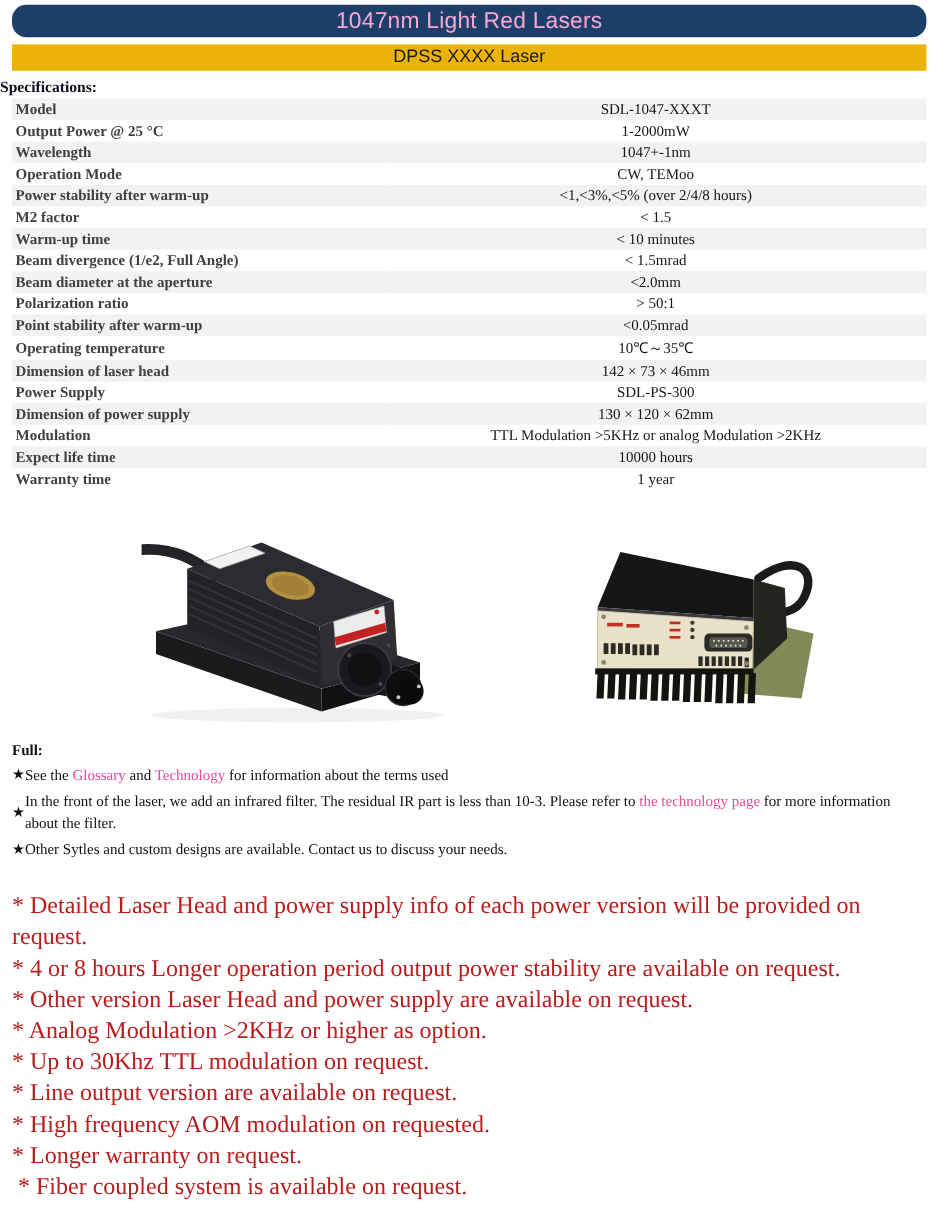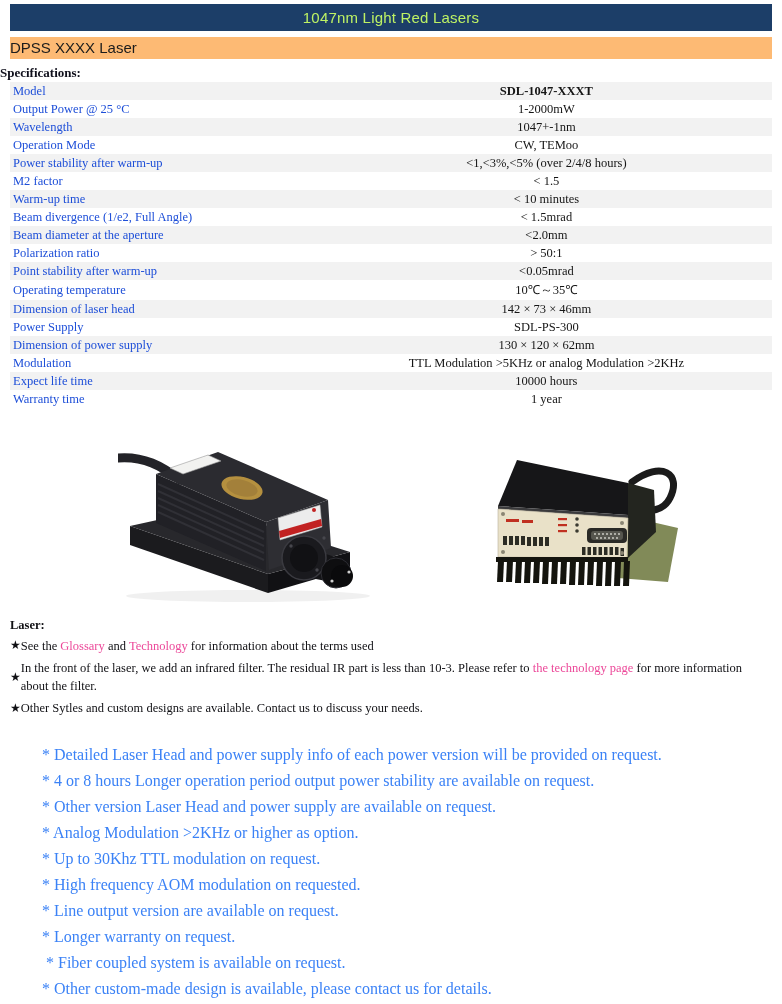--- a/index.html
+++ b/index.html
@@ -5,59 +5,59 @@
   html,body { margin:0; padding:0; }
   body {
     width:782px; height:1004px; overflow:hidden;
     background:#ffffff;
     font-family:"Liberation Serif", serif;
     color:#111;
   }
   
   .banner {
     margin:4px 10px 0; height:27px;
-    background:#1C3E68; color:#bef264;
+    background:#1C3E68; color:#f9a8d4;
     font-family:"Liberation Sans", sans-serif;
-    font-size:15px; line-height:27px; text-align:center;
+    font-size:19px; line-height:27px; text-align:center;
     letter-spacing:.2px;
+    border-radius:12px;
   }
   .subband {
     margin:6px 10px 0; height:22px;
-    background:#fdba74; color:#1c1c1c;
+    background:#eab308; color:#1c1c1c;
     font-family:"Liberation Sans", sans-serif;
-    font-size:15px; line-height:22px; text-align:left;
+    font-size:15px; line-height:22px; text-align:center;
   }
   
   .spec-heading {
     margin:6px 0 1px; font-size:13px; font-weight:bold; color:#10101c;
   }
   table.specs { border-collapse:collapse; width:762px; margin:0 10px; table-layout:fixed; }
   table.specs td { font-size:12.5px; padding:1px 3px; height:16px; vertical-align:middle; }
   table.specs tr.alt { background:#F2F2F2; }
-  td.spec-label { font-weight:normal; width:40%; color:#1d4ed8; }
+  td.spec-label { font-weight:bold; width:40%; color:#404040; }
   td.spec-value { text-align:center; color:#151515; }
-  td.spec-value.bold { font-weight:bold; }
+  td.spec-value.bold { font-weight:normal; }
   
   .photos {
     display:flex; align-items:center;
     margin:18px 0 0 118px; gap:72px; height:182px;
   }
   .photo { display:block; }
   
   .note { margin:10px 10px 0; font-size:12.5px; color:#101014; }
   .note-heading { font-weight:bold; }
   .note-line { margin-top:4px; display:flex; align-items:center; line-height:1.45; }
   .star { flex:0 0 auto; font-size:12px; }
   a.link { color:#ec4899; text-decoration:none; cursor:pointer; }
   
   .bullets { margin:24px 10px 0; }
   .bullet {
-    font-size:16px; color:#3b82f6; line-height:26px;
+    font-size:20px; color:#b91c1c; line-height:26px;
     white-space:pre-wrap;
-    margin-left:32px;
   }
 </style>
 </head>
 <body>
 
 <div class="banner">1047nm Light Red Lasers</div>
 <div class="subband">DPSS XXXX Laser</div>
 
 <div class="spec-heading">Specifications:</div>
 <table class="specs">
@@ -273,21 +273,21 @@
       <polygon points="118,131 124,131 123,155 117,155"></polygon>
         <polygon points="127,131 133,131 132,156 126,156"></polygon>
       <polygon points="136,131 142,131 141,156 135,156"></polygon>
         <polygon points="145,131 151,131 150,156 144,156"></polygon>
       <polygon points="154,131 160,131 159,156 153,156"></polygon>
     </g>
   </svg>
 </div>
 
 <div class="note">
-  <div class="note-heading">Laser:</div>
+  <div class="note-heading">Full:</div>
 
   <div class="note-line">
     <span class="star">★</span>
     <span><span>See the </span><a class="link">Glossary</a><span> and </span><a class="link">Technology</a><span> for information about the terms used</span></span>
   </div>
 
   <div class="note-line">
     <span class="star">★</span>
     <span><span>In the front of the laser, we add an infrared filter. The residual IR part is less than 10-3. Please refer to </span><a class="link">the technology page</a><span> for more information about the filter.</span></span>
   </div>
@@ -297,18 +297,18 @@
     <span>Other Sytles and custom designs are available. Contact us to discuss your needs.</span>
   </div>
 </div>
 
 <div class="bullets">
     <div class="bullet">* Detailed Laser Head and power supply info of each power version will be provided on request.</div>
     <div class="bullet">* 4 or 8 hours Longer operation period output power stability are available on request.</div>
     <div class="bullet">* Other version Laser Head and power supply are available on request.</div>
     <div class="bullet">* Analog Modulation &gt;2KHz or higher as option.</div>
     <div class="bullet">* Up to 30Khz TTL modulation on request.</div>
+    <div class="bullet">* Line output version are available on request.</div>
     <div class="bullet">* High frequency AOM modulation on requested.</div>
-    <div class="bullet">* Line output version are available on request.</div>
     <div class="bullet">* Longer warranty on request.</div>
     <div class="bullet"> * Fiber coupled system is available on request.</div>
     <div class="bullet">* Other custom-made design is available, please contact us for details.</div>
   </div>
 
 </body></html>

